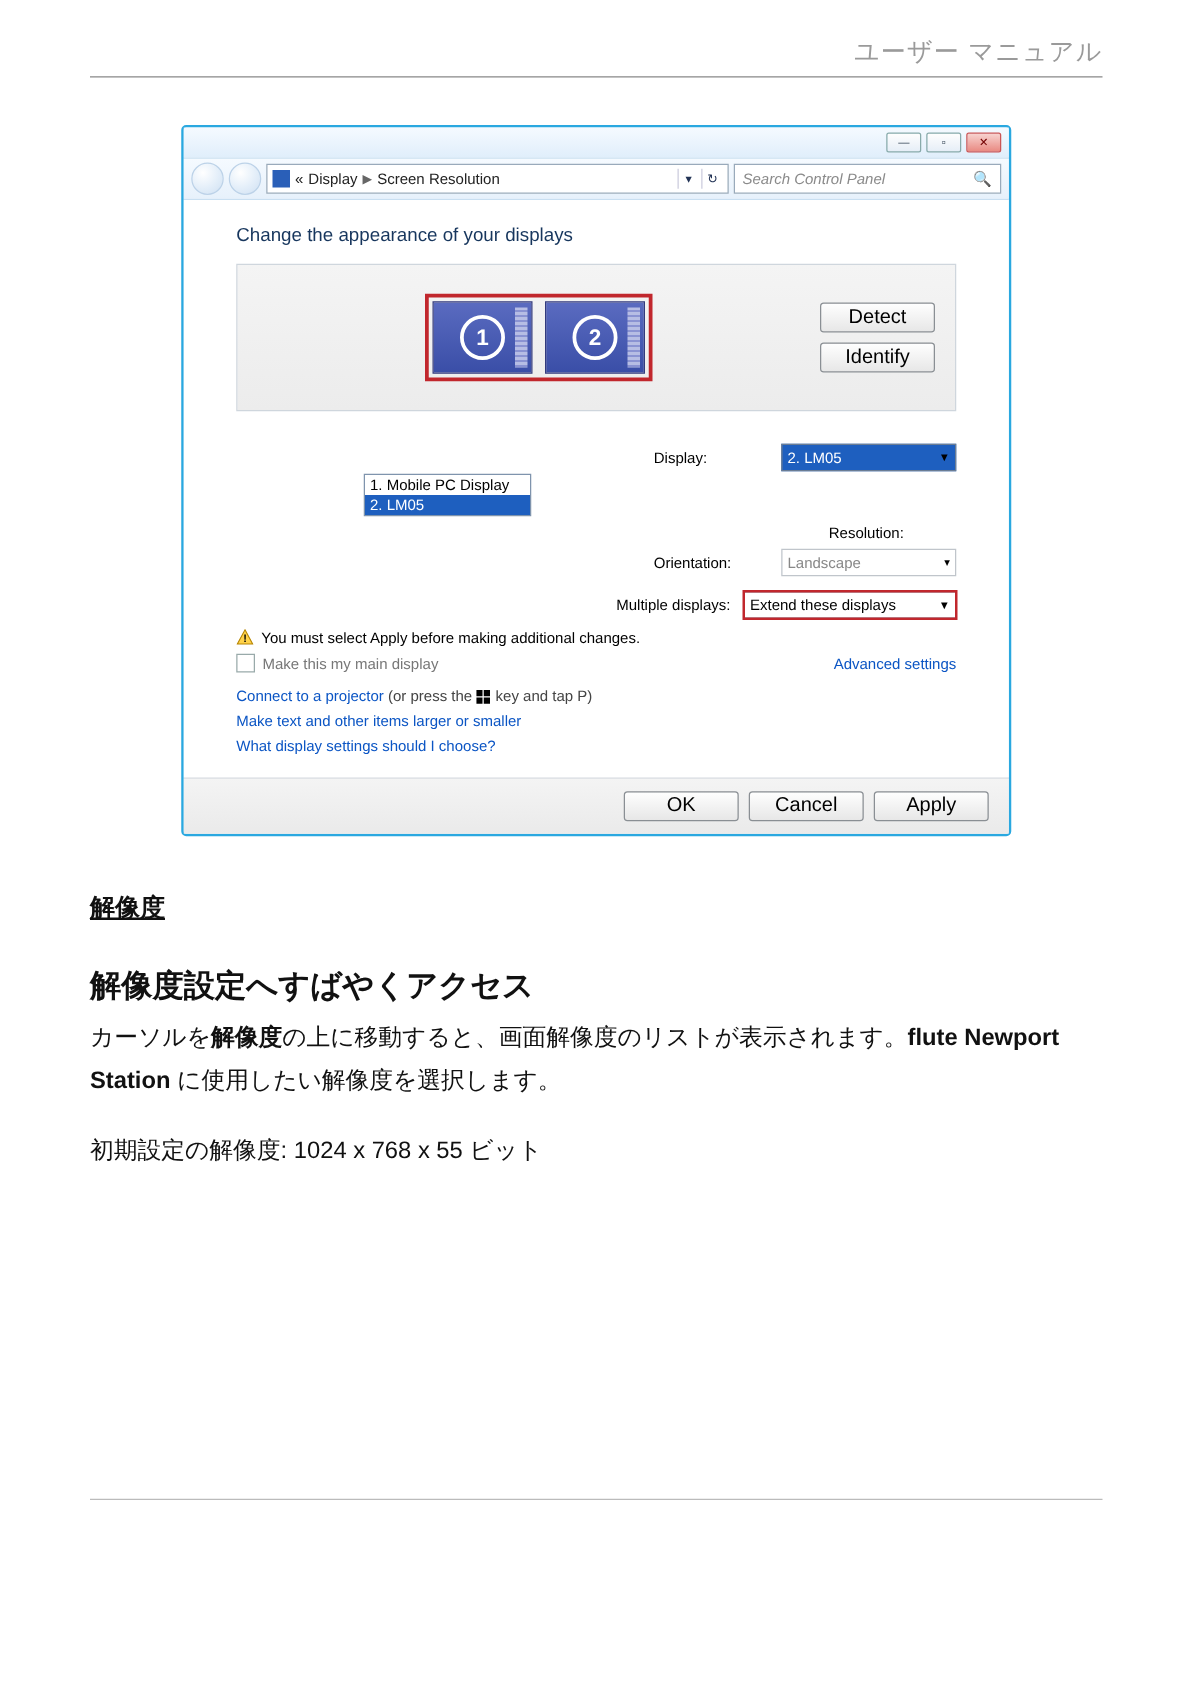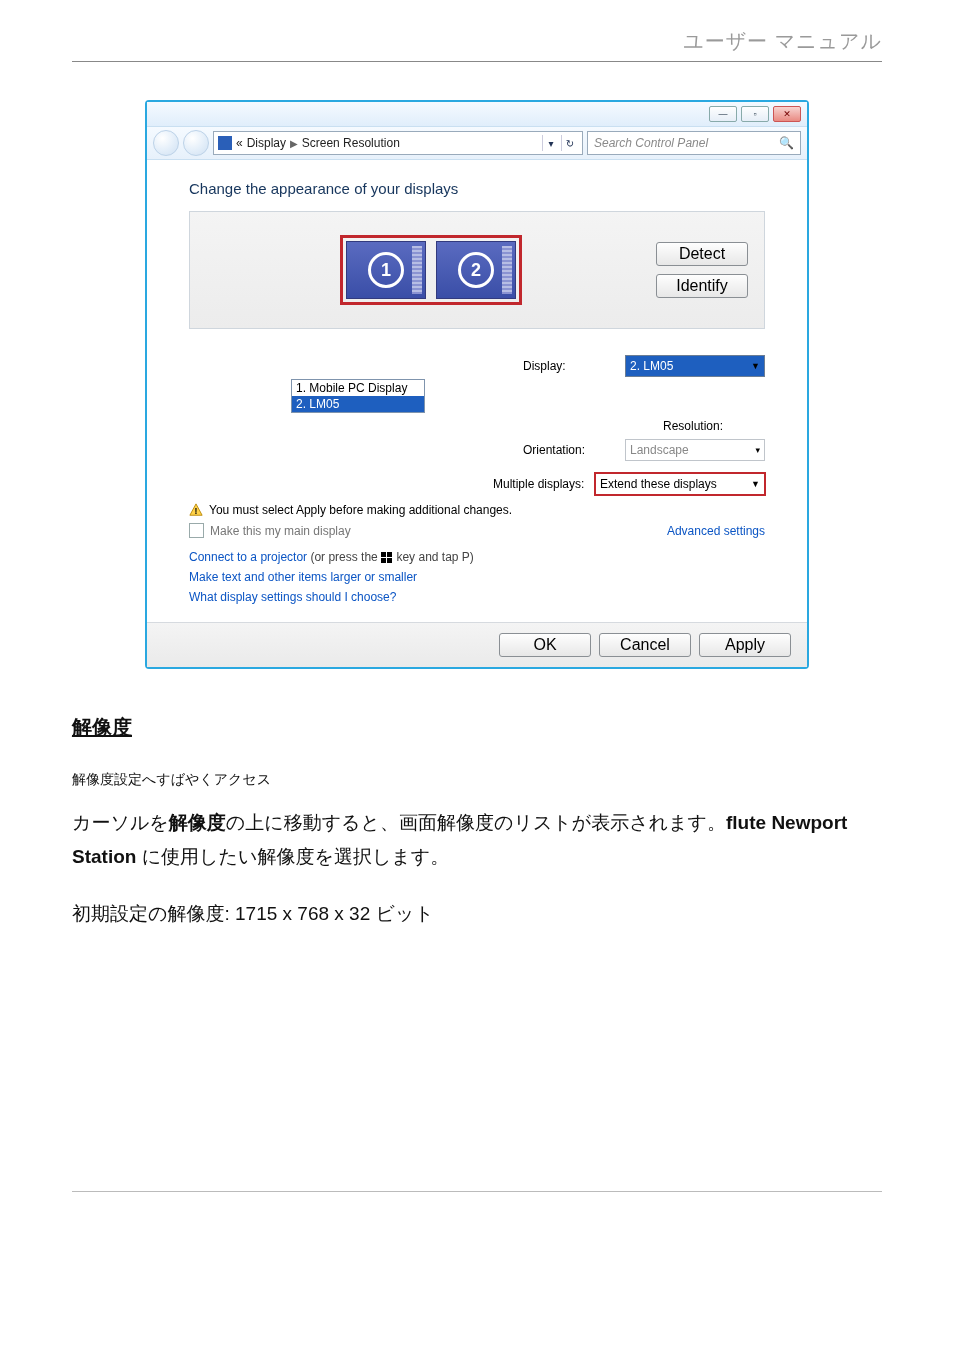--- a/index.html
+++ b/index.html
@@ -181,21 +181,21 @@
   .dlgfoot {
     background: linear-gradient(#f4f4f4,#eaeaea);
     border-top:1px solid #d6dadf;
     padding: 10px 16px;
     display:flex; justify-content:flex-end; gap:8px;
   }
 
   
   .doc { font-size: 19px; line-height: 1.8; color:#111; }
   .doc h4 { font-size: 20px; margin: 0 0 22px 0; text-decoration: underline; font-weight:bold;}
-  .doc .sub { font-weight: normal; font-size: 14px; margin-bottom: 14px;}
+  .doc .sub { font-weight: bold; font-size: 25px; margin-bottom: 2px;}
   .doc p { margin: 0 0 22px 0;}
   .doc b { font-weight:bold;}
   .footer-line { border-top:1px solid #bbb; margin-top:260px;}
 </style>
 </head>
 <body>
 
 <div class="page">
   <div class="header-bar">ユーザー マニュアル</div>
 
@@ -310,17 +310,17 @@
       <div class="wbtn">Apply</div>
     </div>
   </div>
 
   <div class="doc">
     <h4>解像度</h4>
     <div class="sub">解像度設定へすばやくアクセス</div>
     <p>
       <span>カーソルを</span><b>解像度</b><span>の上に移動すると、画面解像度のリストが表示されます。</span><b>flute Newport Station</b><span> に使用したい解像度を選択します。</span>
     </p>
-    <p>初期設定の解像度: 1715 x 768 x 32 ビット</p>
+    <p>初期設定の解像度: 1024 x 768 x 55 ビット</p>
   </div>
 
   <div class="footer-line"></div>
 </div>
 
 </body></html>

